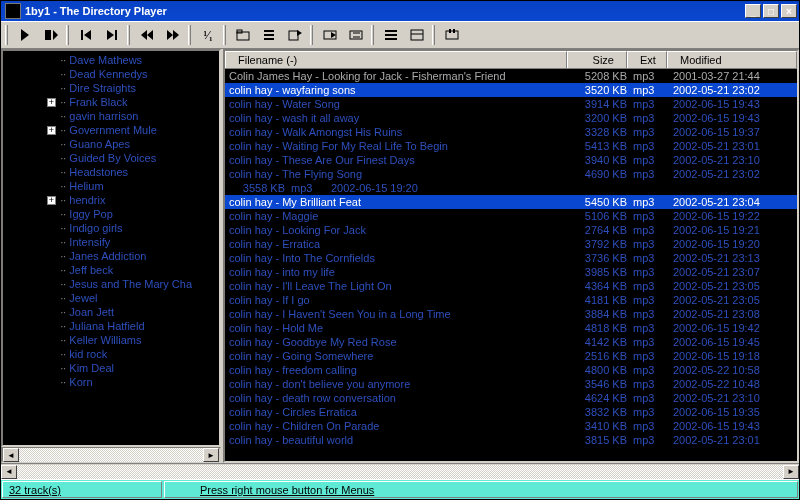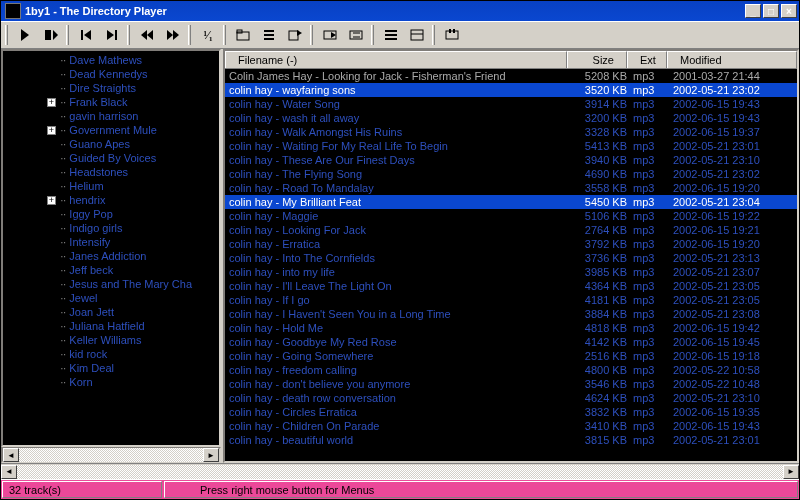--- a/index.html
+++ b/index.html
@@ -1,17 +1,17 @@
 <!DOCTYPE html>
 <html><head>
 <meta charset="utf-8">
 <style>
 * { margin:0; padding:0; box-sizing:border-box; font-family:Tahoma,Verdana,sans-serif; font-size:11px; }
 body { background:#d4d0c8; overflow:hidden; }
-.window { width:800px; height:500px; border:1px solid #000; background:#ec4899; display:flex; flex-direction:column; }
+.window { width:800px; height:500px; border:1px solid #000; background:#5eead4; display:flex; flex-direction:column; }
 .titlebar { height:20px; background:linear-gradient(#0841c4,#0a47d0); color:#fff; display:flex; align-items:center; padding-left:4px; }
 .titlebar-icon { width:16px; height:16px; margin-right:4px; background:#000; border:1px solid #777; }
 .titlebar-text { flex:1; font-weight:bold; }
 .titlebtn { width:16px; height:14px; margin-right:2px; background:#d4d0c8; border:1px solid #fff; border-right-color:#404040; border-bottom-color:#404040; display:flex; align-items:center; justify-content:center; font-family:Arial; font-size:10px; font-weight:bold; }
 .toolbar { height:28px; border-top:1px solid #fff; border-bottom:1px solid #808080; background:#d4d0c8; display:flex; align-items:center; padding:0 4px; gap:4px; }
 .grip { width:3px; height:20px; border-left:1px solid #fff; border-right:1px solid #808080; margin-right:2px; }
 .tbtn { width:22px; height:22px; display:flex; align-items:center; justify-content:center; }
 .tbtn svg { width:16px; height:16px; }
 .content { flex:1; display:flex; min-height:0; }
 .tree-pane { width:222px; display:flex; flex-direction:column; border-right:2px solid #d4d0c8; }
@@ -31,21 +31,21 @@
 .row { display:flex; padding:1px 4px; white-space:nowrap; }
 .row.sel { background:#0a47d0; color:#fff; }
 .row.hi { color:#aaa;border-radius:6px; }
 .c-fn { flex:1; overflow:hidden; text-overflow:clip; }
 .c-sz { width:56px; text-align:right; }
 .c-ex { width:40px; padding-left:6px; }
 .c-md { width:126px; padding-left:6px; }
 .hscroll { height:16px; background:#d4d0c8; border:2px inset #d4d0c8; display:flex; align-items:center; }
 .hscroll-btn { width:16px; height:14px; background:#d4d0c8; border:1px solid #fff; border-right-color:#404040; border-bottom-color:#404040; display:flex; align-items:center; justify-content:center; }
 .hscroll-track { flex:1; background:repeating-conic-gradient(#d4d0c8 0 25%,#fff 0 50%) 0 0/2px 2px; height:14px; }
-.statusbar { height:20px; border-top:1px solid #fff; display:flex; align-items:stretch; }
+.statusbar { height:20px; border-top:1px solid #fff; display:flex; align-items:stretch;text-decoration:underline; }
 .status-cell { border:1px solid #808080; border-top-color:#fff; border-left-color:#fff; padding:2px 6px; margin:1px; }
 .status-cell.first { width:160px; }
 .status-cell.rest { flex:1;padding-left:35px; }
 .tri { font-size:8px; }
 </style>
 </head>
 <body>
 
 <div class="window">
   <div class="titlebar">
@@ -364,21 +364,20 @@
             <span class="c-ex">mp3</span>
             <span class="c-md">2002-05-21 23:10</span>
           </div>
           <div class="row">
             <span class="c-fn">colin hay - The Flying Song</span>
             <span class="c-sz">4690 KB</span>
             <span class="c-ex">mp3</span>
             <span class="c-md">2002-05-21 23:02</span>
           </div>
           <div class="row">
-            <span class="c-fn">colin hay - Road To Mandalay</span>
             <span class="c-sz">3558 KB</span>
             <span class="c-ex">mp3</span>
             <span class="c-md">2002-06-15 19:20</span>
           </div>
           <div class="row sel">
             <span class="c-fn">colin hay - My Brilliant Feat</span>
             <span class="c-sz">5450 KB</span>
             <span class="c-ex">mp3</span>
             <span class="c-md">2002-05-21 23:04</span>
           </div>

